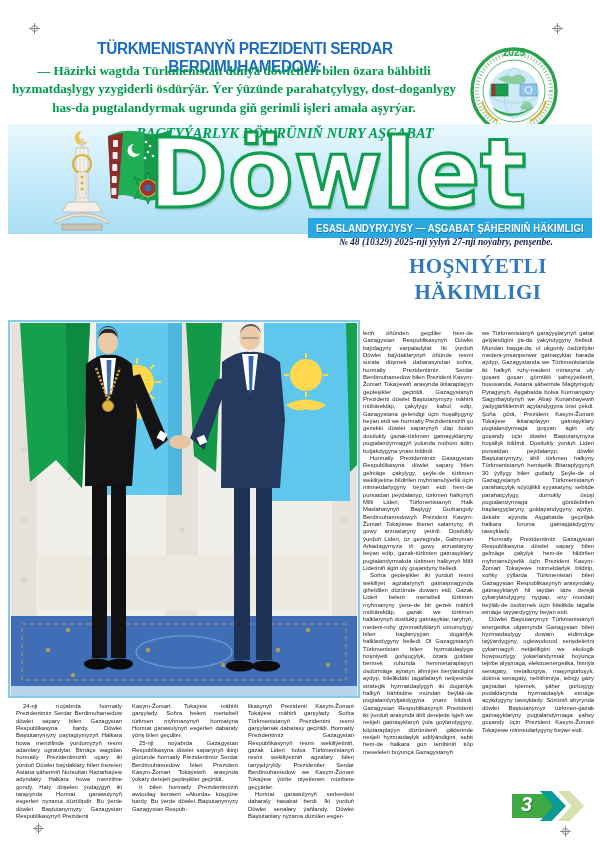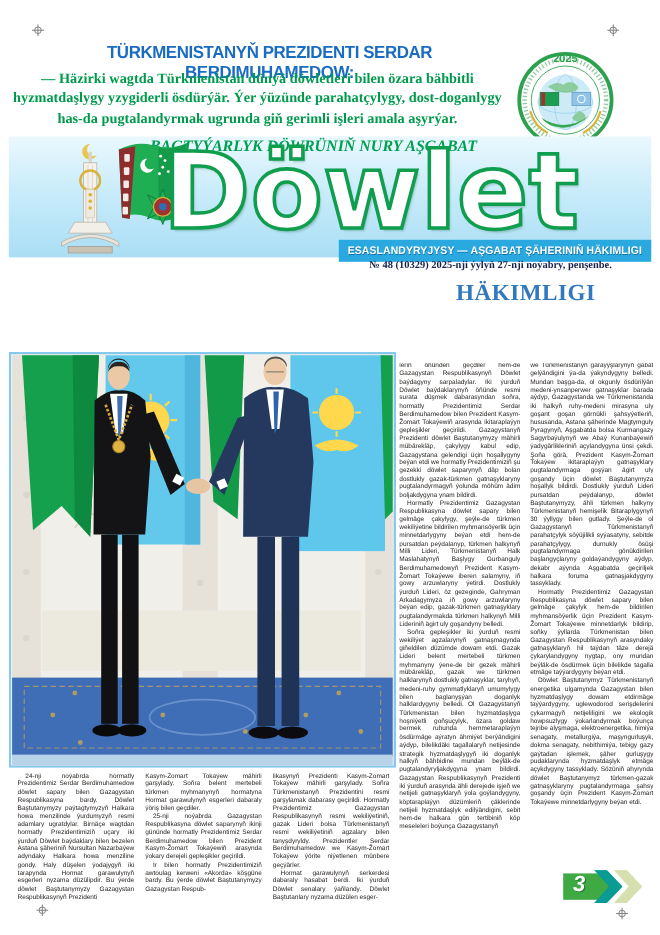--- a/index.html
+++ b/index.html
@@ -24,21 +24,21 @@
   .paper-title{top:124px;left:148px;width:450px;
      font-family:"DejaVu Sans",sans-serif;font-weight:bold;font-size:96px;line-height:1.05;
      color:#ffffff;-webkit-text-stroke:3.2px #0f9d4e;letter-spacing:0px;z-index:6;
      text-shadow:2px 3px 2px rgba(10,90,50,.28);}
   .founder-strip{top:218px;left:308px;width:284px;height:20px;background:#29a9e0;z-index:4;
      display:flex;align-items:center;justify-content:center;}
   .founder-strip span{color:#ffffff;font-weight:bold;font-size:10px;letter-spacing:0.1px;
      transform:scaleX(.95);white-space:nowrap;
      text-shadow:0.5px 0.5px 0 rgba(0,60,110,.5);}
   .issue-line{top:237px;left:300px;width:292px;text-align:center;
-     font-family:"Liberation Serif",serif;font-weight:bold;
+     font-family:"Liberation Serif",serif;font-style:italic;font-weight:bold;
      font-size:9.5px;color:#15224d;z-index:7;}
 
   
   .headline{top:254px;left:362px;width:232px;text-align:center;z-index:2;
      font-family:"Liberation Serif",serif;font-weight:bold;font-size:21px;
      line-height:1.22;color:#3178be;letter-spacing:0.5px;}
   .headline span{display:block;}
 
   
   .photo{top:320px;left:8px;width:352px;height:378px;}
@@ -171,20 +171,21 @@
   </div>
 
   <div class="abs paper-title">Döwlet</div>
 
   <div class="abs founder-strip">
     <span>ESASLANDYRYJYSY — AŞGABAT ŞÄHERINIŇ HÄKIMLIGI</span>
   </div>
   <div class="abs issue-line">№ 48 (10329) 2025-nji ýylyň 27-nji noýabry, penşenbe.</div>
 
   <div class="abs headline">
+    <span>HOŞNIÝETLI</span>
     <span>HÄKIMLIGI</span>
   </div>
 
   <div class="abs photo">
     <svg width="352" height="378" viewBox="0 0 352 378">
       <rect x="1" y="1" width="350" height="376" fill="#f1efe9" stroke="#85c9ec" stroke-width="2"></rect>
 
       <rect x="3" y="3" width="26" height="295" fill="#e6e2d9"></rect>
       <rect x="158" y="3" width="32" height="295" fill="#e6e2d9"></rect>
       <rect x="324" y="3" width="25" height="295" fill="#e6e2d9"></rect>

